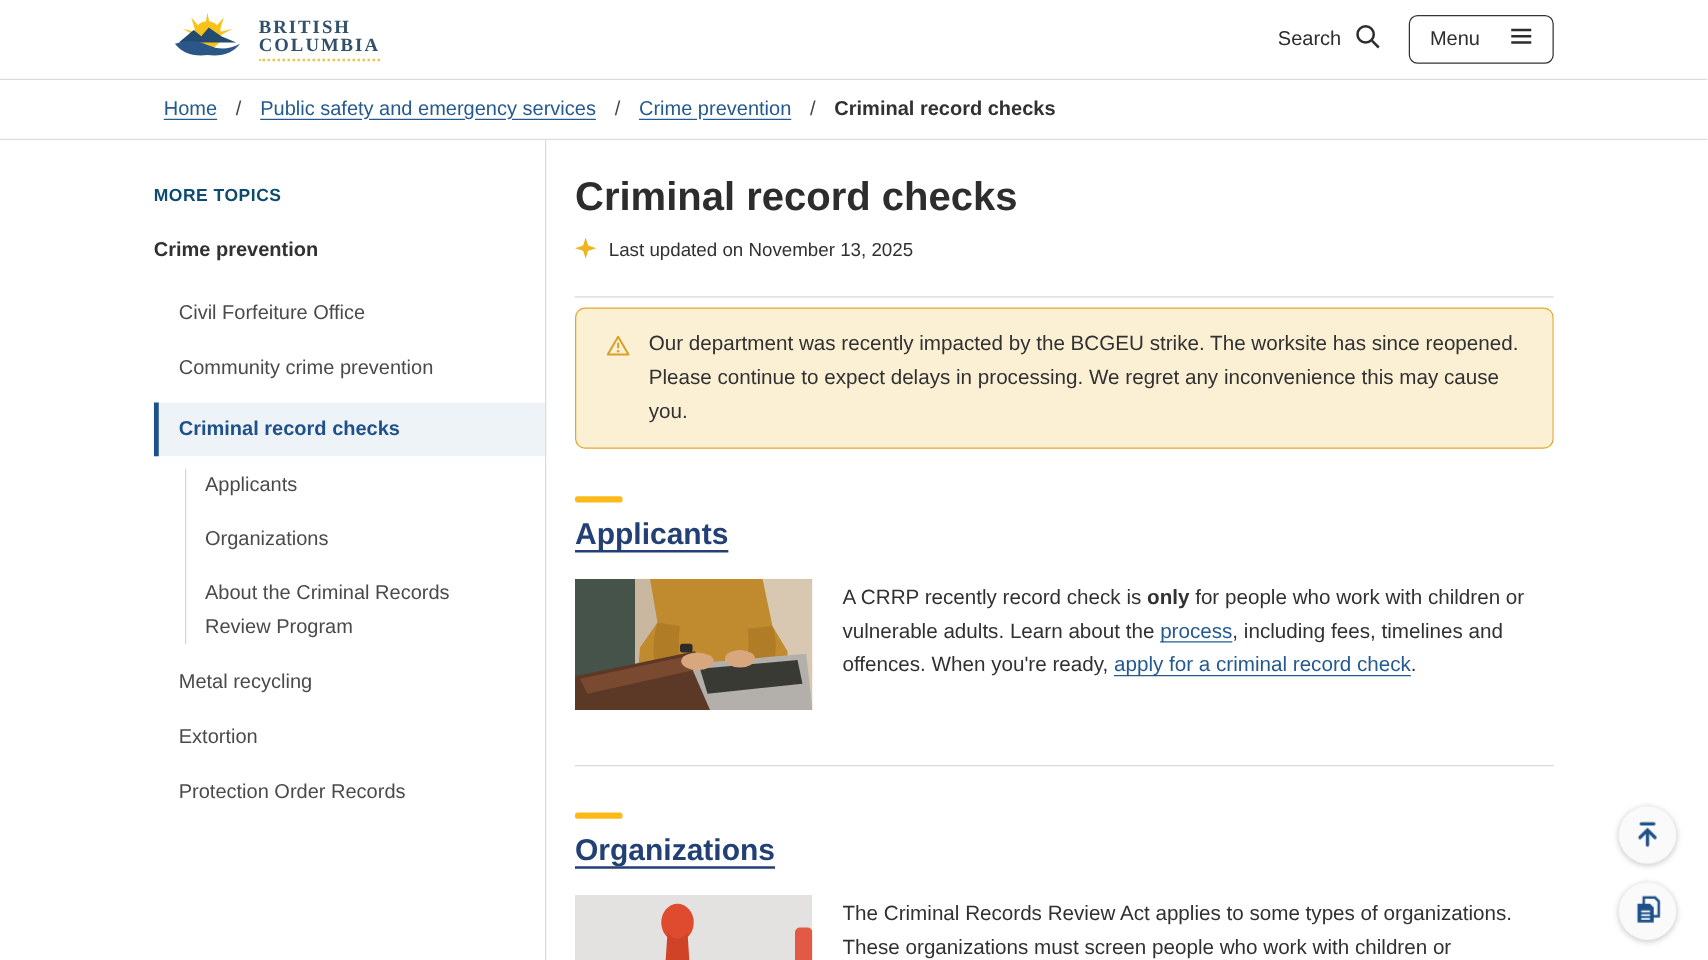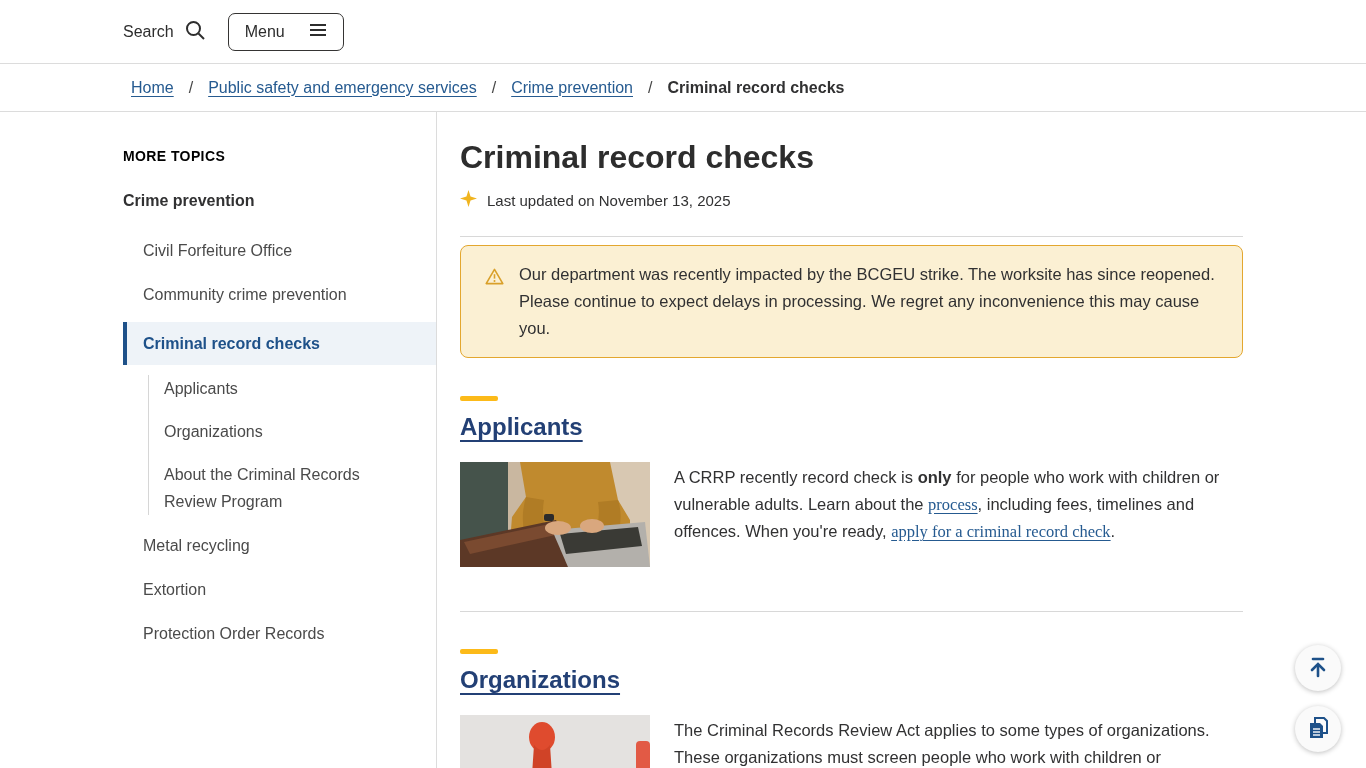--- a/index.html
+++ b/index.html
@@ -41,21 +41,21 @@
   .crumb-link { color:#255a90; text-decoration:underline; text-underline-offset:3px; }
   .crumb-sep { color:#474747; }
   .crumb-current { font-weight:700; color:#313132; }
 
   
   .layout { width:1120px; margin:0 auto; display:flex; height:656px; overflow:hidden; }
   .sidebar { width:314px; flex-shrink:0; border-right:1px solid #dcdcdc; padding-top:36px; }
   .main { flex:1; padding-left:23px; }
 
   
-  .side-heading { font-size:14px; font-weight:700; letter-spacing:.4px; color:#000000; }
+  .side-heading { font-size:14px; font-weight:700; letter-spacing:.4px; color:#0c4a6e; }
   .side-root { margin-top:28px; font-size:16px; font-weight:700; color:#313132; cursor:pointer; }
   .nav-l1 {
     margin-top:17px; margin-left:20px; font-size:16px; line-height:27px;
     color:#4a4a4a; cursor:pointer; max-width:270px;
   }
   .nav-active {
     margin-top:14px; background:#eef3f8; border-left:4px solid #1e5189;
     padding:8px 0 8px 16px; color:#1e5189; font-weight:700;
     font-size:16px; line-height:27px; cursor:pointer;
   }
@@ -83,38 +83,58 @@
   h2.section-heading { margin:11px 0 0; font-size:24px; line-height:30px; }
   h2.section-heading a {
     color:#234075; font-weight:700; text-decoration:underline;
     text-decoration-thickness:2px; text-underline-offset:5px;
   }
   .section-row { margin-top:20px; display:flex; gap:24px; }
   .fig { width:190px; height:105px; flex-shrink:0; overflow:hidden; }
   .fig svg { display:block; }
   .section-text { width:556px; font-size:16.5px; line-height:27px; color:#313132; margin-top:2px; }
   .section-text b { font-weight:700; }
-  a.inline { color:#255a90; text-decoration:underline; text-underline-offset:3px;font-family:Liberation Serif, serif; }
+  a.inline { color:#255a90; text-decoration:underline; text-underline-offset:3px; }
   .hr.org { margin-top:44px; }
 
   
   .fab {
     position:fixed; right:25px; width:46px; height:46px; border-radius:50%;
     background:#fafafa; border:none; cursor:pointer;
     box-shadow:0 1px 5px rgba(0,0,0,.25);
     display:flex; align-items:center; justify-content:center;
   }
   .fab-top { bottom:77px; }
   .fab-copy { bottom:16px; }
 </style>
 </head>
 <body>
 
 <div class="header">
   <div class="header-inner">
+    <div class="logo">
+      <span>
+        <svg width="66" height="44" viewBox="0 0 66 44">
+          <g fill="#f9c21a">
+            <circle cx="33" cy="21" r="11"></circle>
+            <path d="M33 3 L35 14 L31 14 Z"></path>
+            <path d="M20 7 L27 15 L23 17 Z"></path>
+            <path d="M46 7 L39 15 L43 17 Z"></path>
+            <path d="M13 16 L25 19 L24 22 Z"></path>
+            <path d="M53 16 L41 19 L42 22 Z"></path>
+          </g>
+          <path d="M10 27 L22 17 L28 22 L34 15 L44 22 L56 27 Z" fill="#234b6f"></path>
+          <path d="M7 28 Q20 23 33 29 Q46 35 59 28 Q51 39 33 37 Q15 39 7 28 Z" fill="#2a5788"></path>
+        </svg>
+      </span>
+      <span class="logo-text">
+        <div>BRITISH</div>
+        <div class="l2">COLUMBIA</div>
+      </span>
+    </div>
     <div class="header-right">
       <div class="search">
         <span>Search</span>
         <span>
           <svg width="22" height="22" viewBox="0 0 22 22" fill="none" stroke="#2d2d2d" stroke-width="2">
             <circle cx="9.5" cy="9.5" r="6.5"></circle>
             <line x1="14.5" y1="14.5" x2="20" y2="20"></line>
           </svg>
         </span>
       </div>

